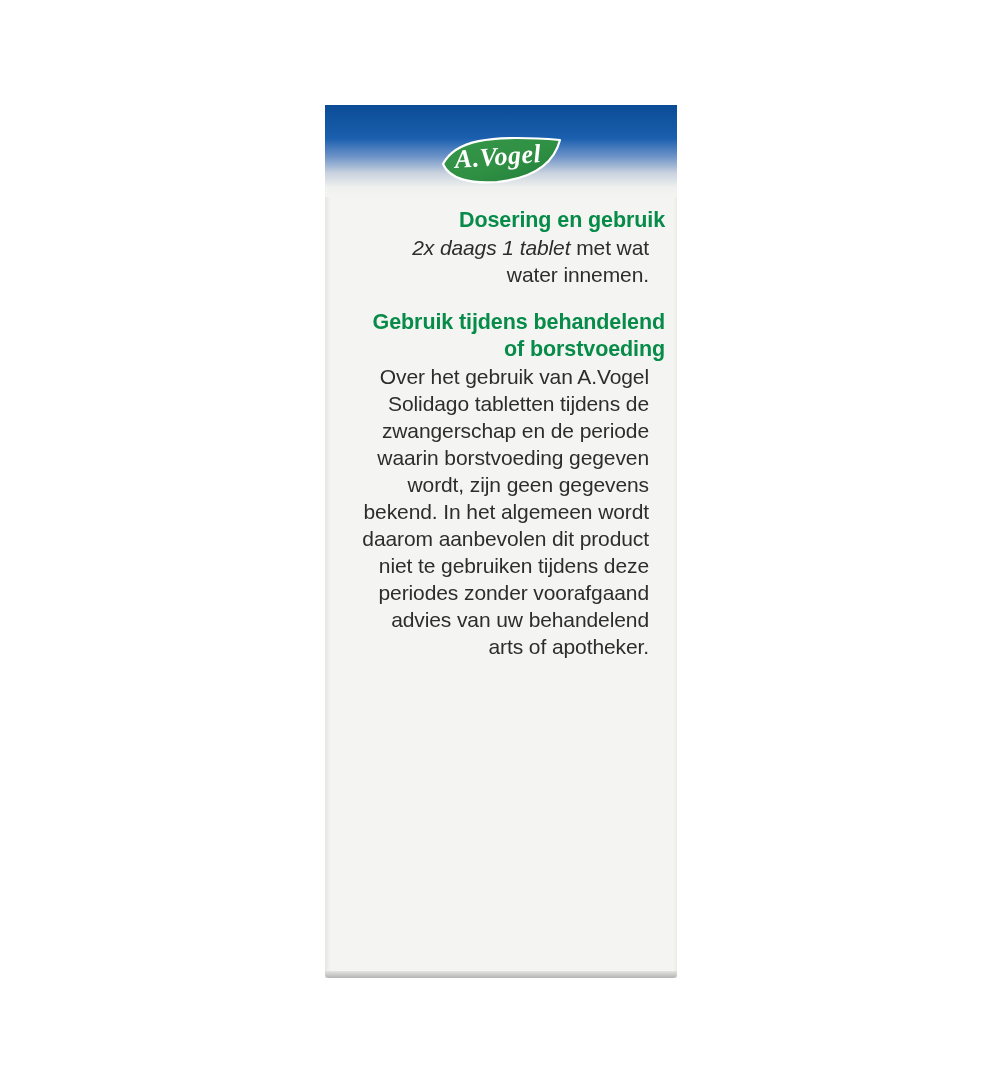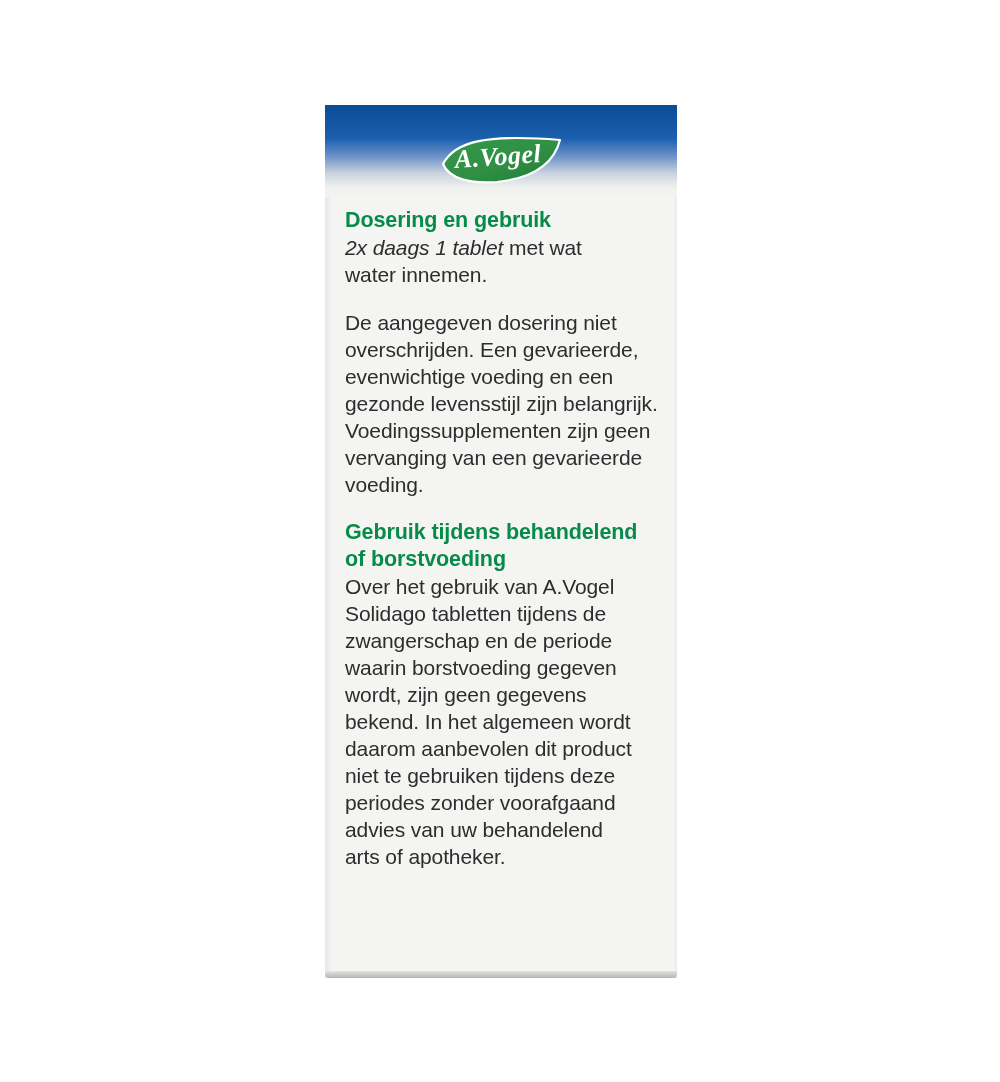--- a/index.html
+++ b/index.html
@@ -40,28 +40,29 @@
     font-family: "Liberation Serif", serif;
     font-style: italic;
     font-weight: 700;
     font-size: 26px;
     color: #ffffff;
     transform: rotate(-4deg);
     letter-spacing: 0.5px;
   }
 
   .content {
-    padding: 10px 4px 0 20px;
+    padding: 10px 12px 0 20px;
     color: #2d2d2d;
     font-size: 21px;
     line-height: 27px;
     letter-spacing: -0.1px;
+    text-align: right;
   }
   .content p {
-    margin: 0 8px 21px 0;
+    margin: 0 16px 21px 0;
     white-space: pre-line;
   }
   .content p:last-child { margin-bottom: 0; }
   .content h2 {
     margin: 0;
     font-size: 21.5px;
     line-height: 27px;
     font-weight: 700;
     color: #078b49;
     white-space: pre-line;
@@ -97,27 +98,20 @@
     </div>
   </div>
 
   <div class="content">
 
     <h2>Dosering en gebruik</h2>
     <p><span class="it">2x daags 1 tablet</span><span> met wat
 water innemen.</span></p>
 
 
-    <p>De aangegeven dosering niet
-overschrijden. Een gevarieerde,
-evenwichtige voeding en een
-gezonde levensstijl zijn belangrijk.
-Voedingssupplementen zijn geen
-vervanging van een gevarieerde
-voeding.</p>
 
     <h2>Gebruik tijdens behandelend
 of borstvoeding</h2>
     <p>Over het gebruik van A.Vogel
 Solidago tabletten tijdens de
 zwangerschap en de periode
 waarin borstvoeding gegeven
 wordt, zijn geen gegevens
 bekend. In het algemeen wordt
 daarom aanbevolen dit product

